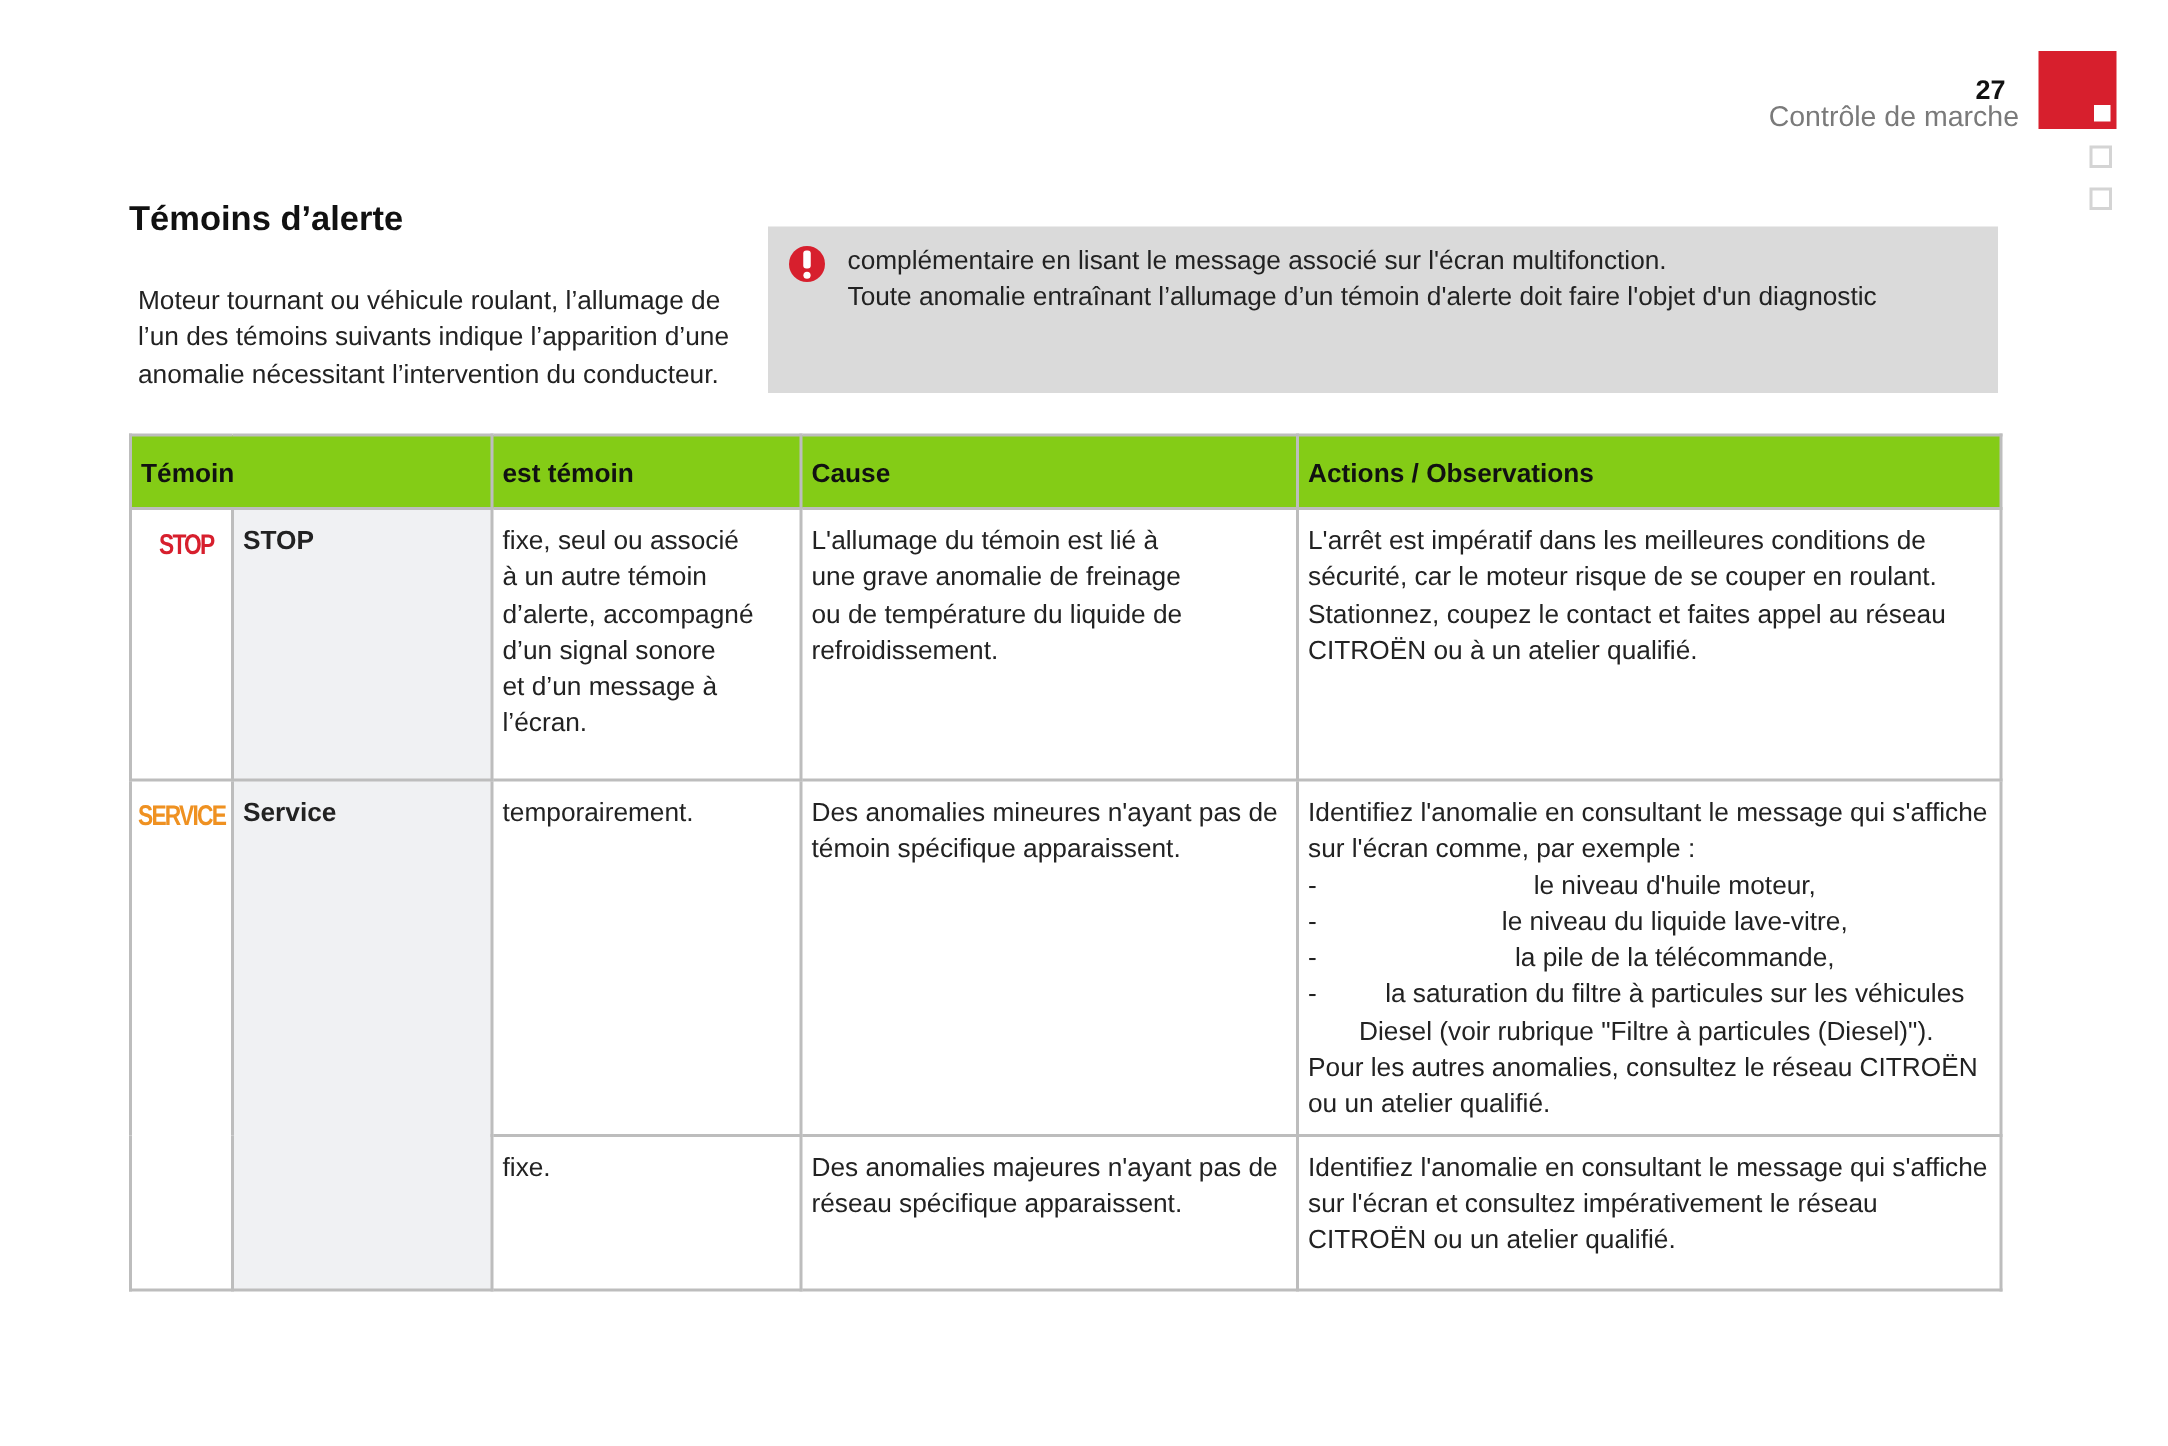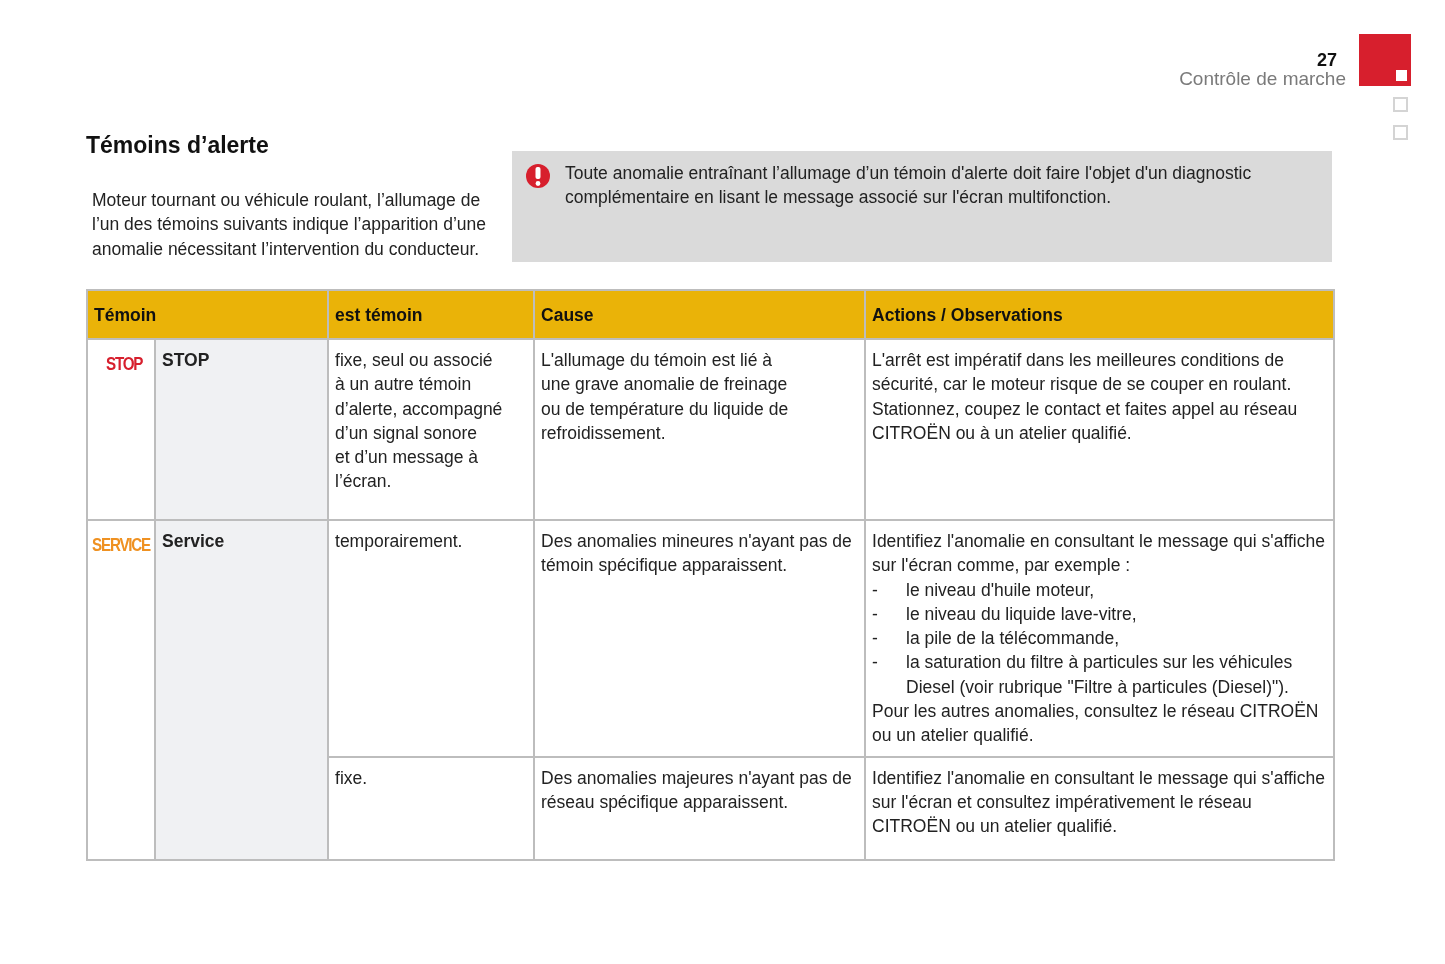--- a/index.html
+++ b/index.html
@@ -16,28 +16,28 @@
 
     .title { position: absolute; left: 86px; top: 132px; font-size: 23px; font-weight: bold; color: #111; margin: 0; }
     .intro { position: absolute; left: 86px; top: 182px; width: 410px; font-size: 17.5px; line-height: 24.3px; color: #222; margin: 6px; }
 
     .warn { position: absolute; left: 512px; top: 151px; width: 820px; height: 111px; background: #dadada; }
     .warn-icon { position: absolute; left: 14px; top: 13px; width: 24px; height: 24px; }
     .warn-text { position: absolute; left: 53px; top: 10px; font-size: 17.5px; line-height: 24.3px; color: #222; }
 
     table.t { position: absolute; left: 86px; top: 289px; border-collapse: collapse; width: 1247px; table-layout: fixed; }
     table.t td, table.t th { border: 2px solid #bdbdbd; vertical-align: top; padding: 8px 6px; font-size: 17.5px; line-height: 24.3px; color: #222; text-align: left; }
-    table.t th { background: #eab308; font-weight: bold; height: 31px; padding-top: 12px; padding-bottom: 4px; color: #111; }
+    table.t th { background: #84cc16; font-weight: bold; height: 31px; padding-top: 12px; padding-bottom: 4px; color: #111; }
     .grey { background: #f0f1f3; }
     .name { font-weight: bold; color: #111; }
     .lamp-stop { color: #d71f2d; font-weight: bold; font-size: 19px; letter-spacing: -1.5px; transform: scaleX(0.8); transform-origin: left; display: inline-block; margin-left: 12px; margin-top: 4px; }
     .lamp-service { color: #ef9121; font-weight: bold; font-size: 19px; letter-spacing: -1.5px; transform: scaleX(0.8); transform-origin: left; display: inline-block; margin-left: -2px; margin-top: 4px; }
     .li { display: flex; }
     .li .dash { width: 34px; flex: none; }
-    .li .txt { flex: 1; }
+    .li .txt { flex: 1; text-align: center; }
     .indent { padding-left: 34px; }
   </style>
 </head>
 <body>
 
 <div class="page-num">27</div>
 <div class="section-name">Contrôle de marche</div>
 <div class="tab-red">
     <div class="inner"></div>
   </div>
@@ -47,22 +47,22 @@
 <h1 class="title">Témoins d’alerte</h1>
 <p class="intro">Moteur tournant ou véhicule roulant, l’allumage de l’un des témoins suivants indique l’apparition d’une anomalie nécessitant l’intervention du conducteur.</p>
 
 <div class="warn">
   <svg class="warn-icon" viewBox="0 0 24 24">
     <circle cx="12" cy="12" r="12" fill="#d71f2d"></circle>
     <rect x="9.5" y="3" width="5" height="12" rx="2" fill="#fff"></rect>
     <circle cx="12" cy="19.5" r="2.4" fill="#fff"></circle>
   </svg>
   <div class="warn-text">
+    <div>complémentaire en lisant le message associé sur l'écran multifonction.</div>
     <div>Toute anomalie entraînant l’allumage d’un témoin d'alerte doit faire l'objet d'un diagnostic</div>
-    <div>complémentaire en lisant le message associé sur l'écran multifonction.</div>
   </div>
 </div>
 
 <table class="t">
   <colgroup>
     <col style="width:68px">
       <col style="width:173px">
       <col style="width:206px">
       <col style="width:331px">
       <col style="width:469px">

